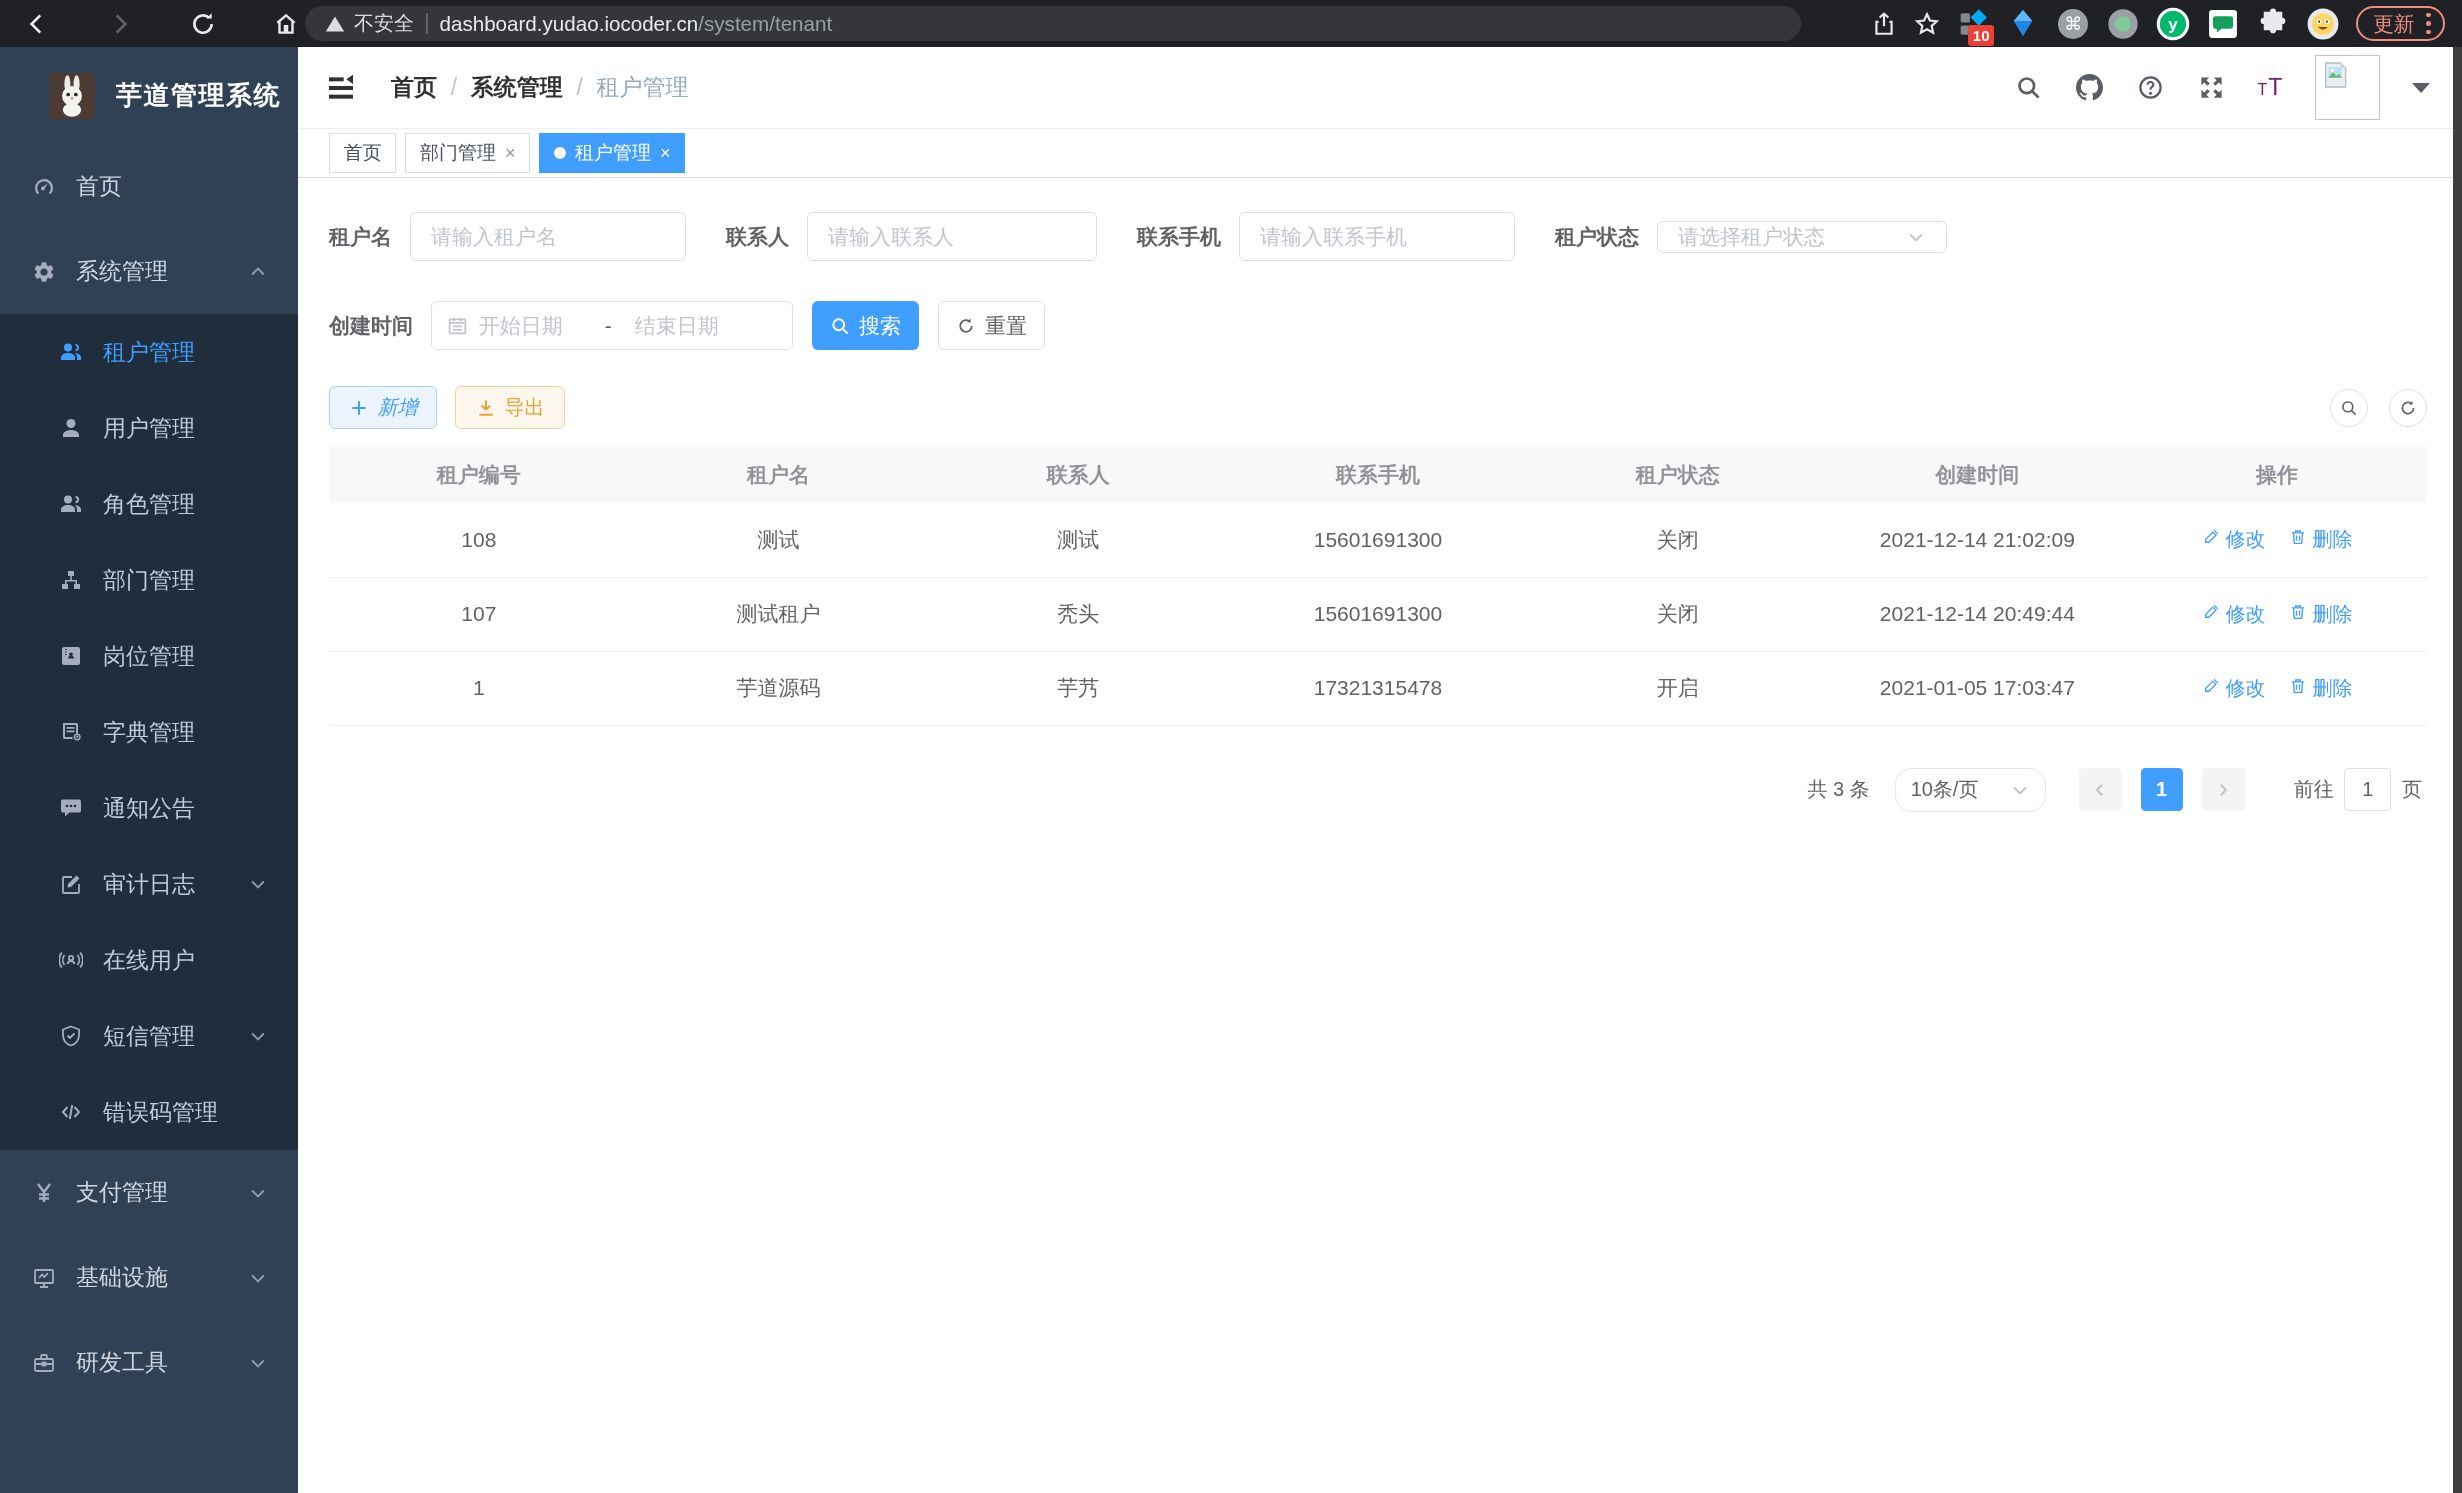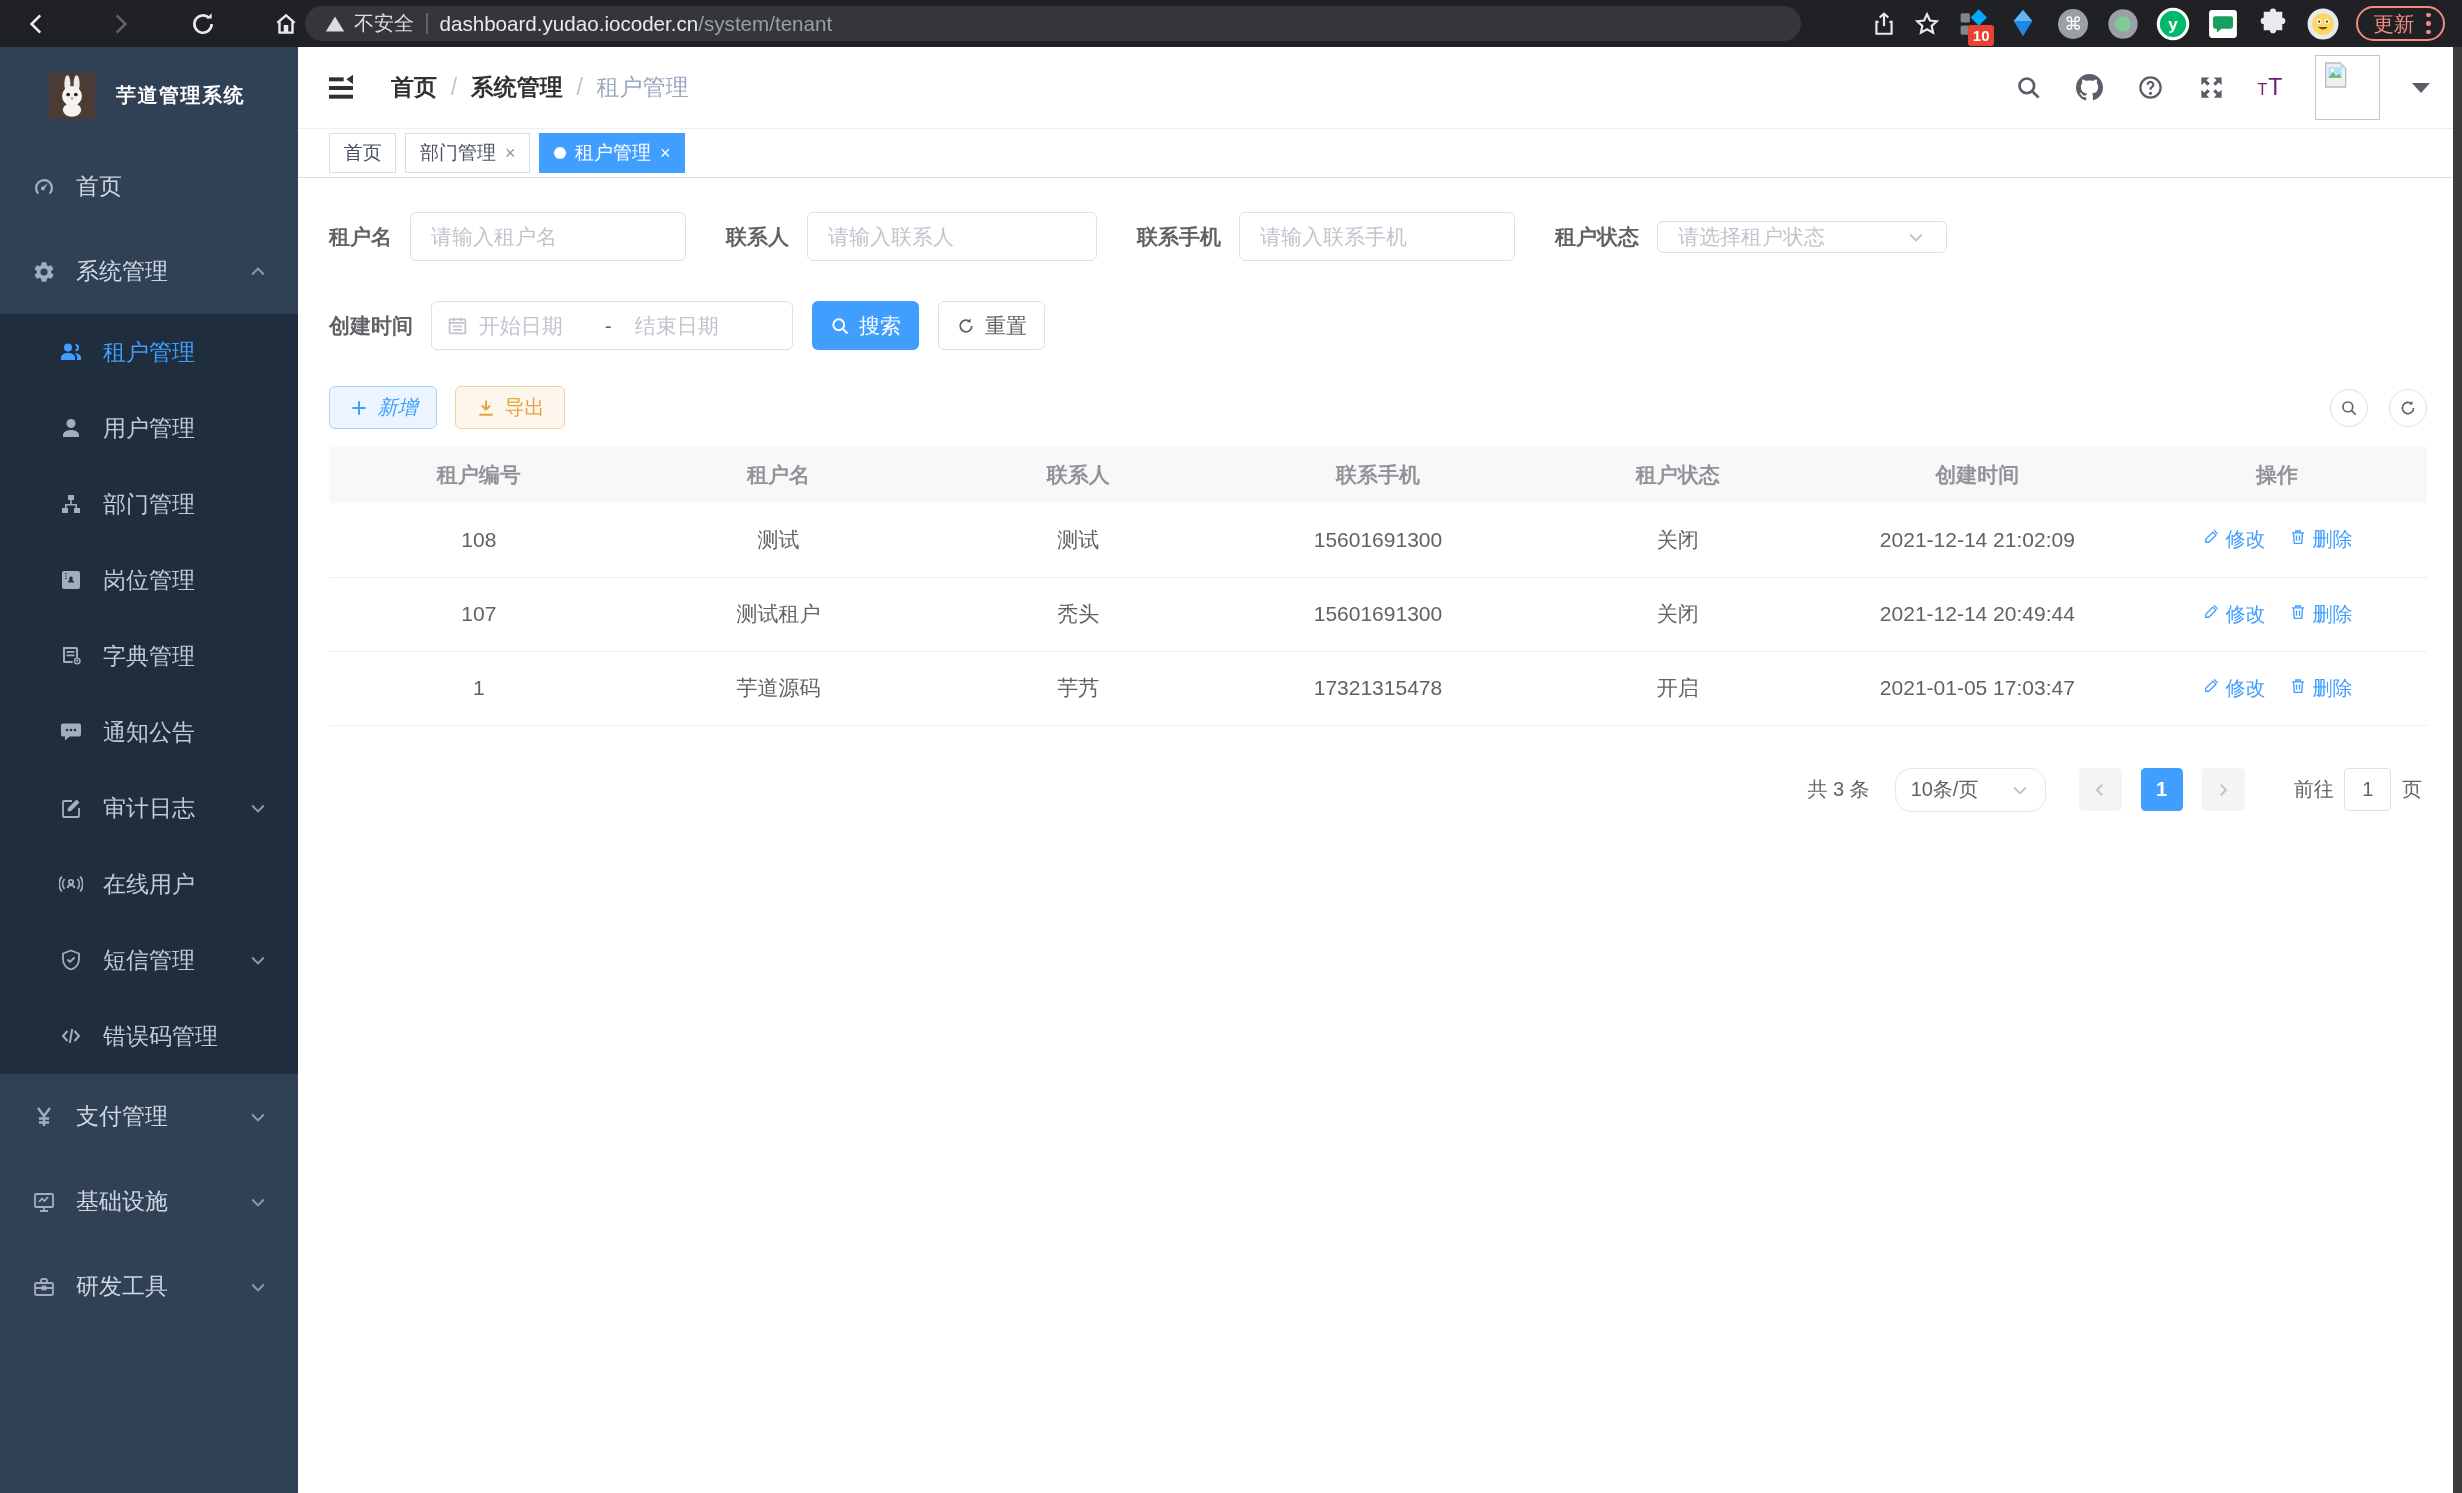--- a/index.html
+++ b/index.html
@@ -30,21 +30,21 @@
   .dots3 { display:flex; flex-direction:column; gap:3.8px; }
   .dots3 i { width:4.6px; height:4.6px; border-radius:50%; background:#f28b82; }
 
   
   .edge-strip { position:absolute; right:0; top:47px; width:9px; height:1447px; background:#3c3c3e; }
 
   
   .sidebar { position:absolute; left:0; top:47px; width:298px; height:1447px; background:#304156; overflow:hidden; }
   .logo-row { height:97px; display:flex; align-items:center; padding-left:49px; gap:21px; }
   .logo-img { width:46px; height:46px; border-radius:4.6px; overflow:hidden; background:#5b4a3f; flex:0 0 auto; }
-  .logo-title { color:#fff; font-size:20px; font-weight:700; letter-spacing:1.5px; }
+  .logo-title { color:#fff; font-size:26px; font-weight:700; letter-spacing:1.5px; }
   .menu-item { display:flex; align-items:center; cursor:pointer; position:relative; }
   .menu-item.root { height:85px; padding-left:32px; background:#304156; }
   .menu-item.sub  { height:76px; padding-left:59px; background:#1f2d3d; }
   .menu-item .icon { width:24px; height:24px; color:#a3adbd; display:inline-flex; }
   .menu-item .icon svg { width:24px; height:24px; }
   .menu-item .mlabel { margin-left:20px; font-size:23px; color:#cfd6e0; }
   .menu-item.sub .mlabel { color:#bfcbd9; }
   .menu-item.active .mlabel, .menu-item.active .icon { color:#409eff; }
   .chev { position:absolute; right:30px; color:#8f9bab; display:inline-flex; }
   .chev svg { width:20px; height:20px; }
@@ -296,20 +296,30 @@
           <span class="mlabel">租户管理</span>
         </div>
         <div class="menu-item sub">
           <span class="icon">
             <svg viewBox="0 0 24 24" fill="currentColor">
               <circle cx="12" cy="7.5" r="4.5"></circle>
               <path d="M12 14c-4.4 0-8 2.2-8 5v2h16v-2c0-2.8-3.6-5-8-5z"></path>
             </svg>
           </span>
           <span class="mlabel">用户管理</span>
+        </div>
+        <div class="menu-item sub">
+          <span class="icon">
+            <svg viewBox="0 0 24 24" fill="currentColor">
+              <circle cx="9" cy="7.5" r="4"></circle>
+              <path d="M9 13c-3.9 0-7 1.9-7 4.3V20h14v-2.7C16 14.9 12.9 13 9 13z"></path>
+              <path d="M16.5 11.2a3.6 3.6 0 0 0 0-7.2v2a1.6 1.6 0 0 1 0 3.2zM17.8 13.3c2.4.7 4.2 2 4.2 4V20h-4v-2.7c0-1.6-.8-3-2.1-4z"></path>
+            </svg>
+          </span>
+          <span class="mlabel">角色管理</span>
         </div>
         <div class="menu-item sub">
           <span class="icon">
             <svg viewBox="0 0 24 24" fill="currentColor">
               <rect x="9" y="3" width="6" height="5"></rect>
               <rect x="3" y="16" width="6" height="5"></rect>
               <rect x="15" y="16" width="6" height="5"></rect>
               <path d="M11.2 8h1.6v4H18v4h-1.6v-2.4H7.6V16H6v-4h5.2z"></path>
             </svg>
           </span>

